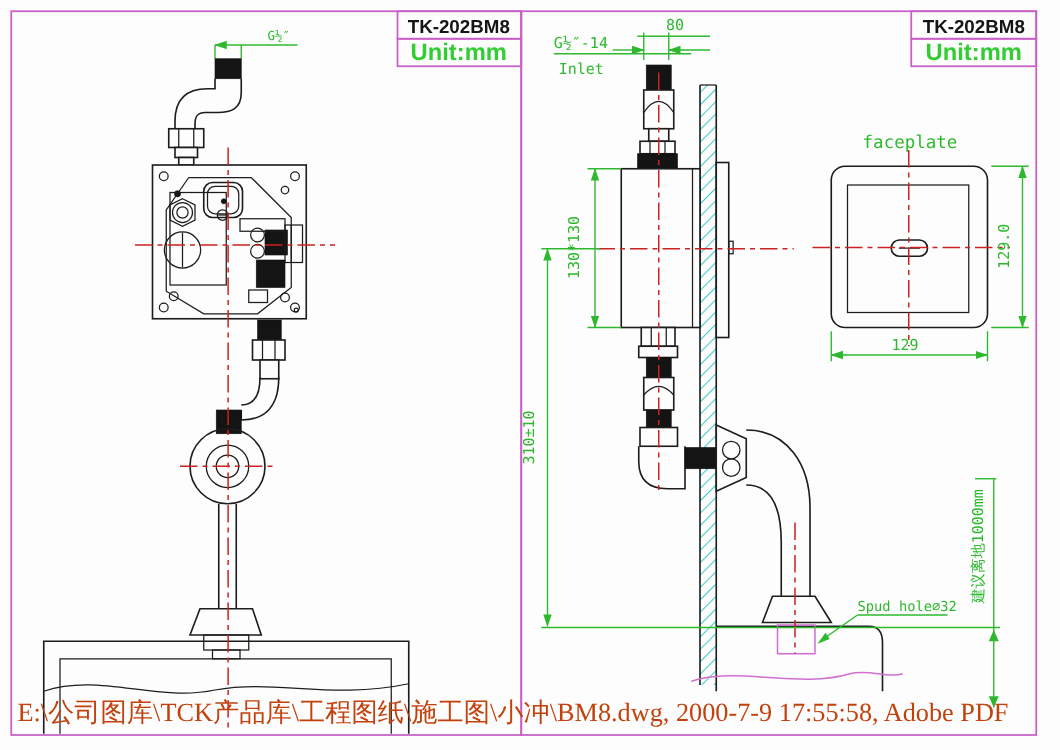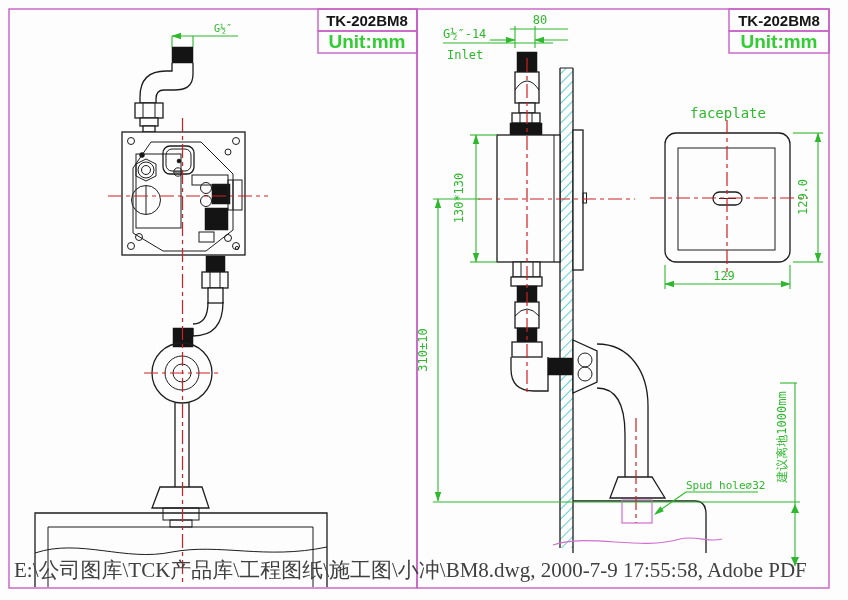--- a/index.html
+++ b/index.html
@@ -13,21 +13,21 @@
   .white{fill:#fdfdfd;}
   .dim{stroke:#2db82d;stroke-width:1.1;fill:none;}
   .cl{stroke:#cc2222;stroke-width:1.2;fill:none;stroke-dasharray:14 4 4 4;}
   .mag{stroke:#c75fc7;stroke-width:1.4;fill:none;}
   .magd{stroke:#cf6fcf;stroke-width:1.2;fill:none;}
   .ann{font-family:"DejaVu Sans Mono",monospace;font-size:12px;fill:#2db82d;}
   .ann-sm{font-family:"DejaVu Sans Mono",monospace;font-size:10px;fill:#2db82d;}
   .model-txt{font-family:"Liberation Sans",sans-serif;font-size:15px;font-weight:bold;fill:#151515;}
   .unit-txt{font-family:"Liberation Sans",sans-serif;font-size:19px;font-weight:bold;fill:#32cd32;}
   .footer{position:absolute;left:14px;top:556px;font-family:"Liberation Serif",serif;
-          font-size:21px;color:#404040;white-space:nowrap;z-index:5;}
+          font-size:21px;color:#c2410c;white-space:nowrap;z-index:5;}
 </style>
 </head>
 <body>
 
 <div class="stage">
 <svg width="848" height="600" viewBox="0 0 848 600">
   <defs>
     <pattern id="hatch" patternUnits="userSpaceOnUse" width="7" height="7" patternTransform="rotate(45)">
       <line x1="0" y1="0" x2="0" y2="7" stroke="#43cbcb" stroke-width="1.7"></line>
     </pattern>

